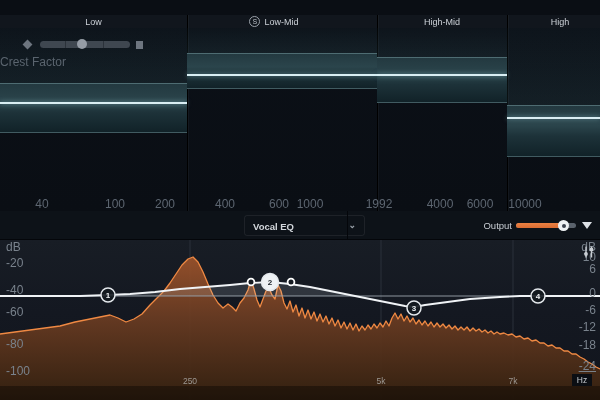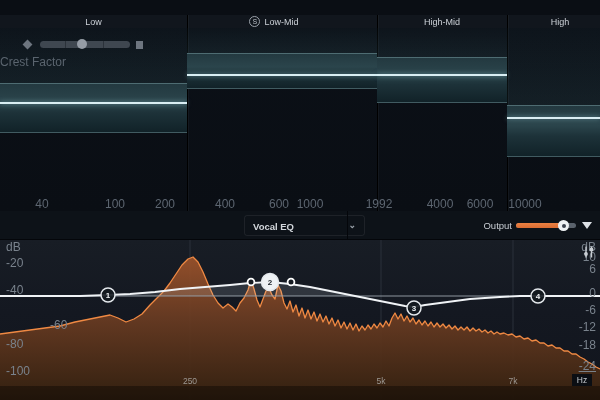--- a/index.html
+++ b/index.html
@@ -162,21 +162,21 @@
       <text x="270" y="284.8" text-anchor="middle" font-size="8px" font-family="Liberation Sans, sans-serif" font-weight="bold" fill="#1b2128">2</text>
       <circle cx="414" cy="308" r="7" fill="rgba(20,25,32,0.92)" stroke="#e4e8ec" stroke-width="1.5"></circle>
       <text x="414" y="310.8" text-anchor="middle" font-size="8px" font-family="Liberation Sans, sans-serif" font-weight="bold" fill="#eef1f4">3</text>
       <circle cx="538" cy="296" r="7" fill="rgba(20,25,32,0.92)" stroke="#e4e8ec" stroke-width="1.5"></circle>
       <text x="538" y="298.8" text-anchor="middle" font-size="8px" font-family="Liberation Sans, sans-serif" font-weight="bold" fill="#eef1f4">4</text>
     </svg>
   <div id="axis-layer">
       <div class="axis-lbl left" style="top: 247px;">dB</div>
       <div class="axis-lbl left" style="top: 263px;">-20</div>
       <div class="axis-lbl left" style="top: 290px;">-40</div>
-      <div class="axis-lbl left" style="top: 325px; margin-left: 44px;">-60</div>
+      <div class="axis-lbl left" style="top: 312px;">-60</div>
       <div class="axis-lbl left" style="top: 344px;">-80</div>
       <div class="axis-lbl left" style="top: 371px;">-100</div>
       <div class="axis-lbl right" style="top: 247px;">dB</div>
       <div class="axis-lbl right" style="top: 257px; margin-left: 48px;">10</div>
       <div class="axis-lbl right" style="top: 269px;">6</div>
       <div class="axis-lbl right" style="top: 293px;">0</div>
       <div class="axis-lbl right" style="top: 310px;">-6</div>
       <div class="axis-lbl right" style="top: 327px;">-12</div>
       <div class="axis-lbl right" style="top: 345px;">-18</div>
       <div class="axis-lbl right" style="top: 366px; text-decoration: underline;">-24</div>

